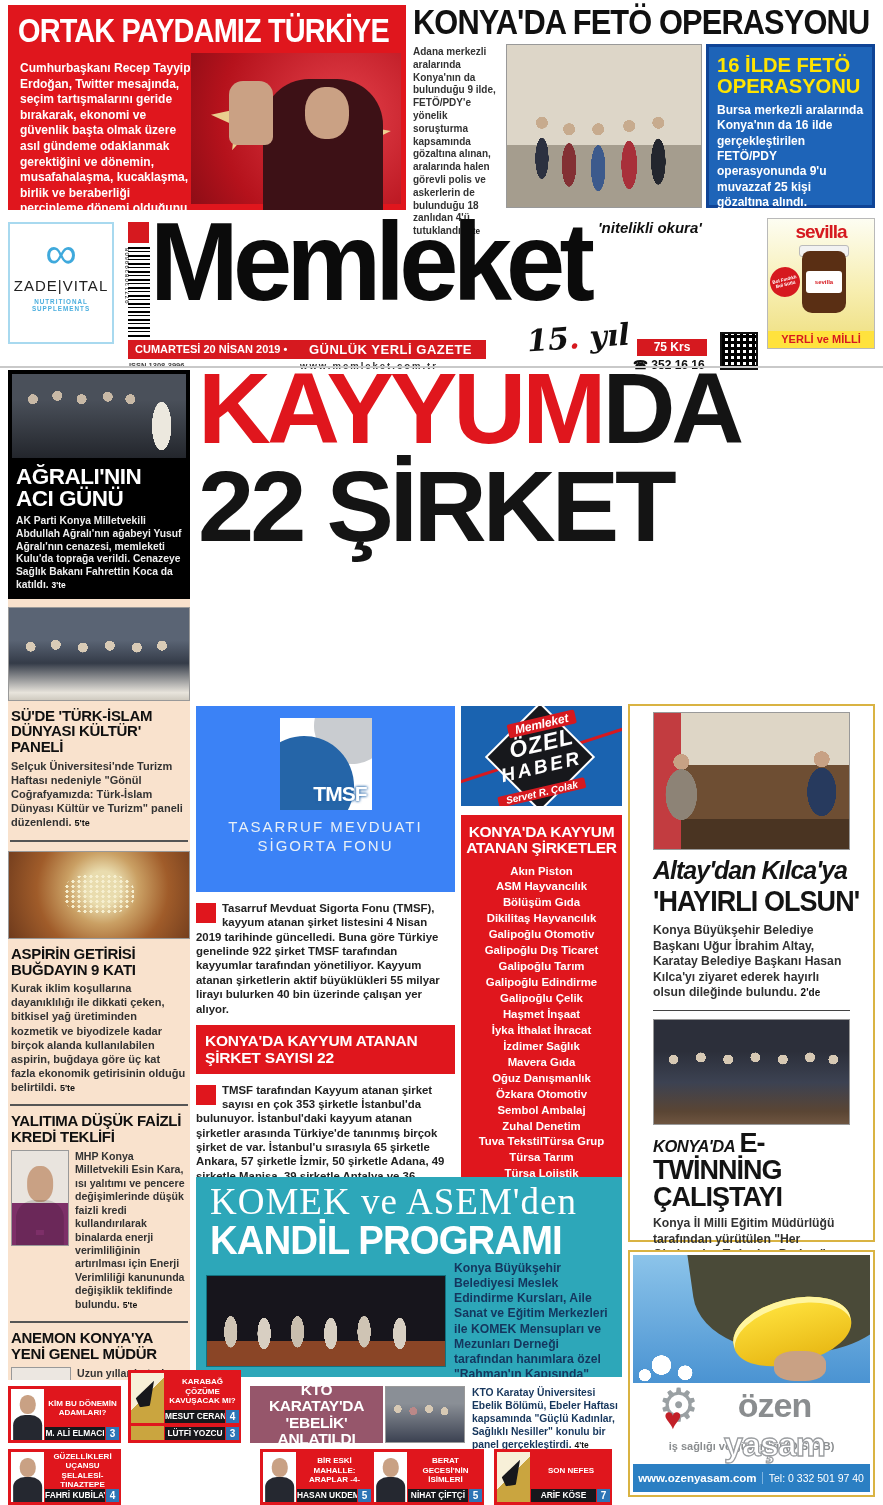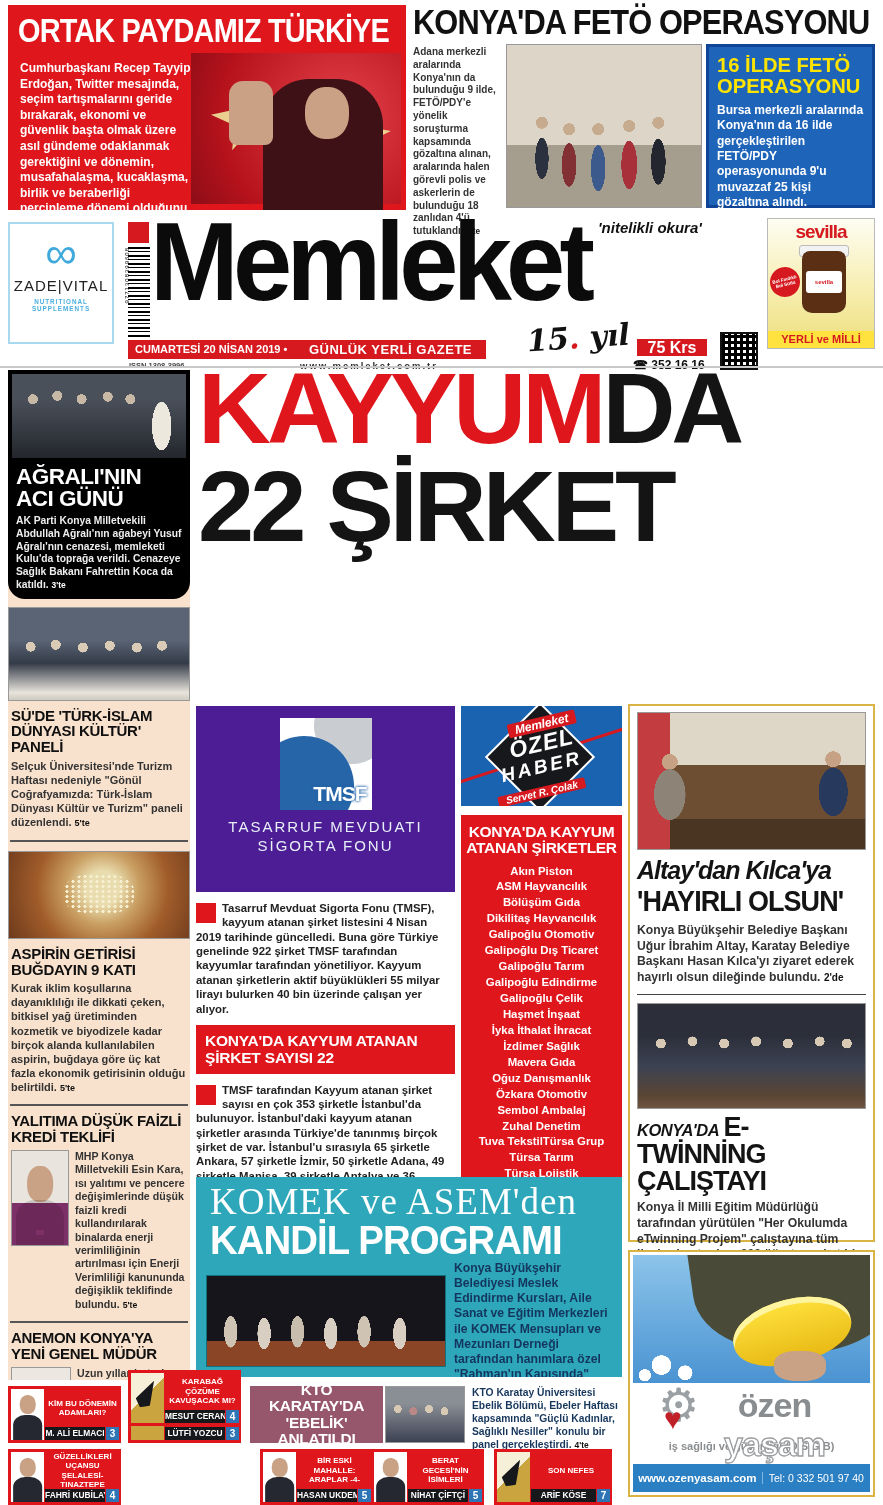--- a/index.html
+++ b/index.html
@@ -54,38 +54,38 @@
   .bc-num { position:absolute; left:-4px; top:0; font-size:6px; color:#000; writing-mode:vertical-rl; transform:rotate(180deg); letter-spacing:1px; }
   .brand { left:150px; top:204px; width:620px; font-size:112px; font-weight:900; letter-spacing:-6px; color:#0b0b0b; line-height:1.04; transform:scaleX(.95); transform-origin:left center; white-space:nowrap; }
   .tagline { left:598px; top:219px; font-size:15px; font-weight:900; font-style:italic; color:#111; }
   .redbar1 { left:128px; top:340px; width:358px; height:19px; background:#d6191f; color:#fff; }
   .rb-date { position:absolute; left:7px; top:3px; font-size:11px; font-weight:900; }
   .rb-slogan { position:absolute; right:14px; top:2px; font-size:13px; font-weight:700; letter-spacing:.5px; }
   .issn { left:129px; top:361px; font-size:7.5px; font-weight:700; color:#444; }
   .site { left:300px; top:360px; font-size:9.5px; font-weight:700; letter-spacing:2px; color:#333; }
   .yearbadge { left:527px; top:320px; font-family:"DejaVu Serif", serif; font-style:italic; font-weight:700; font-size:30px; color:#111; transform:rotate(-4deg); }
   .yearbadge .dot { color:#d6191f; }
-  .redbar2 { left:637px; top:339px; width:70px; height:17px; background:#d6191f; color:#fff; font-size:16px; font-weight:900; text-align:center; line-height:17px; }
+  .redbar2 { left:637px; top:339px; width:70px; height:17px; background:#d6191f; color:#fff; font-size:12px; font-weight:900; text-align:center; line-height:17px; }
   .phone { left:633px; top:358px; font-size:12px; font-weight:900; color:#111; }
   .qr { left:720px; top:332px; width:38px; height:38px; border:2px solid #111;
     background:
       repeating-linear-gradient(0deg,#000 0 3px,transparent 3px 6px),
       repeating-linear-gradient(90deg,#000 0 3px,#fff 3px 6px); }
   .sevilla { left:767px; top:218px; width:108px; height:131px; border:1px solid #b9b9b9; background:linear-gradient(180deg,#fdfdf2 0%,#f7eeb0 55%,#eede7d 100%); overflow:hidden; }
   .sev-brand { text-align:center; font-size:19px; font-weight:900; color:#d6191f; letter-spacing:-1px; margin-top:2px; }
   .sev-jar { position:absolute; left:34px; top:32px; width:44px; height:62px; background:#5a2f14; border-radius:8px 8px 10px 10px; }
   .sev-lid { position:absolute; left:31px; top:26px; width:50px; height:12px; background:#f2f2f2; border:1px solid #bbb; border-radius:3px; }
   .sev-label { position:absolute; left:38px; top:52px; width:36px; height:22px; background:#fff; border-radius:3px; font-size:6px; font-weight:900; color:#d6191f; text-align:center; line-height:22px; }
   .sev-badge { position:absolute; left:2px; top:48px; width:30px; height:30px; background:#d6191f; border-radius:50%; color:#fff; font-size:4.6px; font-weight:700; text-align:center; display:flex; align-items:center; justify-content:center; transform:rotate(-14deg); padding:2px; }
   .sev-bar { position:absolute; left:0; right:0; bottom:0; height:17px; background:#ffe23d; color:#d6191f; font-size:11px; font-weight:900; text-align:center; line-height:17px; }
   .mast-rule { left:0; top:366px; width:883px; height:2px; background:#c9c9c9; }
 
   
   .sidebar { left:8px; top:370px; width:182px; height:1010px; background:#f9e2cd; overflow:hidden; }
-  .agrali { background:#000; color:#fff; padding-bottom:7px;border-radius:17px; }
+  .agrali { background:#000; color:#fff; padding-bottom:7px; }
   .ph-funeral { width:100%; height:92px; margin:0; border:4px solid #000;
     background:
       radial-gradient(ellipse 16px 40px at 86% 62%, #ece8de 60%, transparent 61%),
       radial-gradient(circle 5px at 12% 30%, #c8b9a6 98%, transparent),
       radial-gradient(circle 5px at 26% 26%, #c8b9a6 98%, transparent),
       radial-gradient(circle 5px at 40% 30%, #c8b9a6 98%, transparent),
       radial-gradient(circle 5px at 55% 27%, #c8b9a6 98%, transparent),
       radial-gradient(circle 5px at 68% 30%, #c8b9a6 98%, transparent),
       linear-gradient(180deg, #4a505a 0 30%, #23262c 100%); }
   .agrali-head { padding:4px 8px 0; font-size:22.5px; font-weight:900; line-height:.98; letter-spacing:-.5px; }
@@ -119,21 +119,21 @@
   .pt-m { width:60px; height:110px; }
   .sb-row .txt { overflow:hidden; font-size:10.6px; font-weight:600; line-height:1.27; color:#333; }
 
   
   .lead-h1 { left:198px; top:360px; width:680px; font-size:101px; font-weight:900; letter-spacing:-4px; line-height:.97; color:#141414; }
   .lead-h1 .red { color:#e0161d;margin-top:13px; }
   .deck { left:202px; top:608px; width:670px; text-align:center; font-size:20px; font-weight:900; line-height:1.25; color:#111; letter-spacing:-.3px; }
 
   
   .colA { left:196px; top:706px; width:259px; }
-  .tmsf-box { height:186px; background:#4c1d95; text-align:center; padding-top:12px; }
+  .tmsf-box { height:186px; background:#3b82f6; text-align:center; padding-top:12px; }
   .tmsf-logo { position:relative; width:92px; height:92px; background:#fff; margin:0 auto; overflow:hidden; }
   .tmsf-logo .sw1 { position:absolute; left:-26px; top:18px; width:100px; height:100px; background:#2565a8; border-radius:50% 50% 50% 0; transform:rotate(40deg); }
   .tmsf-logo .sw2 { position:absolute; right:-18px; top:-30px; width:76px; height:76px; background:#c9ccd0; border-radius:0 50% 50% 50%; transform:rotate(15deg); }
   .tmsf-logo .tx { position:absolute; right:5px; bottom:4px; color:#fff; background:transparent; font-size:21px; font-weight:900; letter-spacing:-1px; text-shadow:0 0 3px #2565a8,0 0 3px #2565a8; }
   .tmsf-cap { margin-top:8px; color:#e8f0f7; font-size:15px; letter-spacing:2px; line-height:1.25; font-weight:400; }
   .story { margin-top:9px; font-size:11.4px; font-weight:600; line-height:1.26; color:#222; }
   .story .lede { float:left; width:20px; height:20px; background:#e0161d; margin:2px 6px 0 0; }
   .red-subhead { margin-top:9px; background:#e0161d; color:#fff; font-size:15.5px; font-weight:900; line-height:1.12; padding:7px 9px; letter-spacing:-.2px; }
 
   
@@ -145,21 +145,21 @@
   .badge-mem { top:8px; } .badge-mem span { background:#d6191f; color:#fff; font-style:italic; font-weight:900; font-size:12px; padding:0 7px; border-radius:2px; }
   .badge-ozel { top:24px; color:#fff; font-size:23px; font-weight:900; font-style:italic; letter-spacing:1px; }
   .badge-haber { top:50px; color:#fff; font-size:19px; font-weight:900; font-style:italic; letter-spacing:3px; }
   .badge-auth { top:76px; } .badge-auth span { background:#d6191f; color:#fff; font-style:italic; font-weight:700; font-size:10px; padding:0 8px; border-radius:2px; }
   .list-box { margin-top:9px; background:#e0161d; color:#fff; text-align:center; padding:9px 4px 10px; }
   .list-title { font-size:15.5px; font-weight:900; line-height:1.05; letter-spacing:-.3px; }
   .co { font-size:11.4px; font-weight:700; line-height:1.31; margin-top:1px; }
   .list-items { margin-top:7px; }
 
   
-  .colC { left:628px; top:704px; width:247px; height:538px; border:2px solid #d9b343; background:#fff; padding:6px 7px; }
+  .colC { left:628px; top:704px; width:247px; height:538px; border:2px solid #d9b343; background:#fff; padding:6px 23px; }
   .ph-office { height:138px; border:1px solid #999;
     background:
       radial-gradient(ellipse 26px 42px at 14% 60%, #8d8376 60%, transparent 61%),
       radial-gradient(ellipse 24px 40px at 86% 58%, #273a5e 60%, transparent 61%),
       radial-gradient(circle 8px at 14% 36%, #c7a184 98%, transparent),
       radial-gradient(circle 8px at 86% 34%, #c7a184 98%, transparent),
       linear-gradient(90deg, #c23c40 0 14%, transparent 14%),
       linear-gradient(180deg, #ded6c6 0 38%, #6e4e33 38% 78%, #4a3422 78% 100%); }
   .altay-hi { margin-top:6px; font-style:italic; font-size:25px; font-weight:700; color:#141414; letter-spacing:-1px; }
   .altay-hb { font-size:29px; font-weight:900; color:#141414; letter-spacing:-1px; transform:scaleX(.93); transform-origin:left center; white-space:nowrap; }

